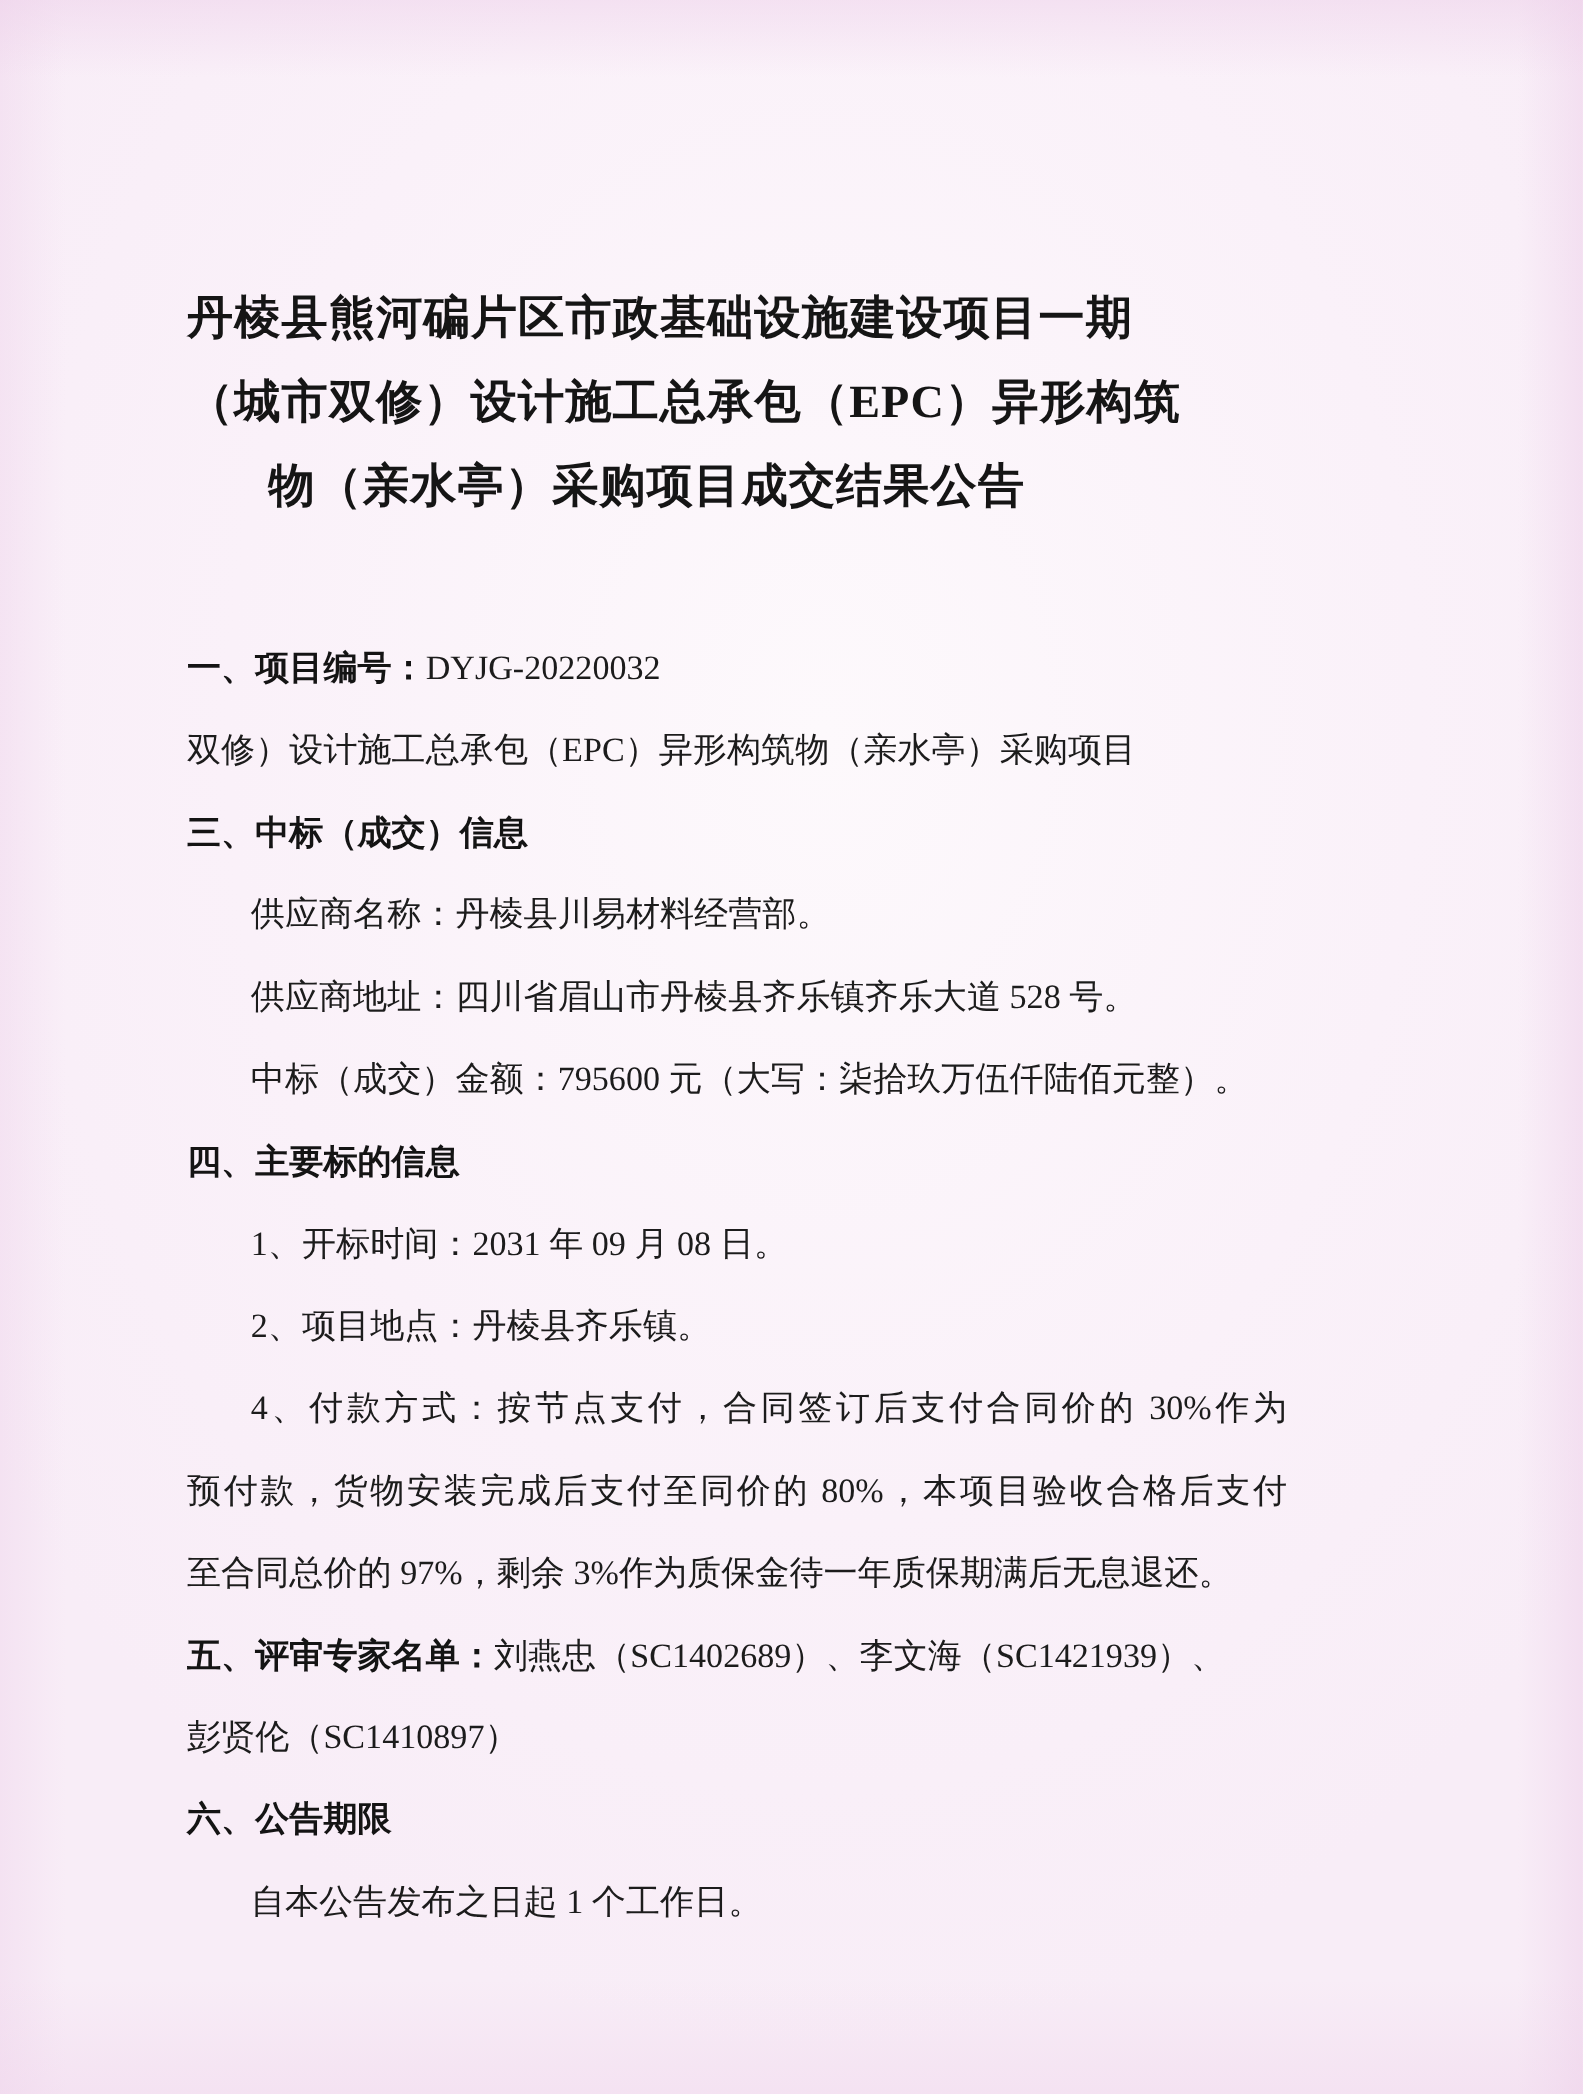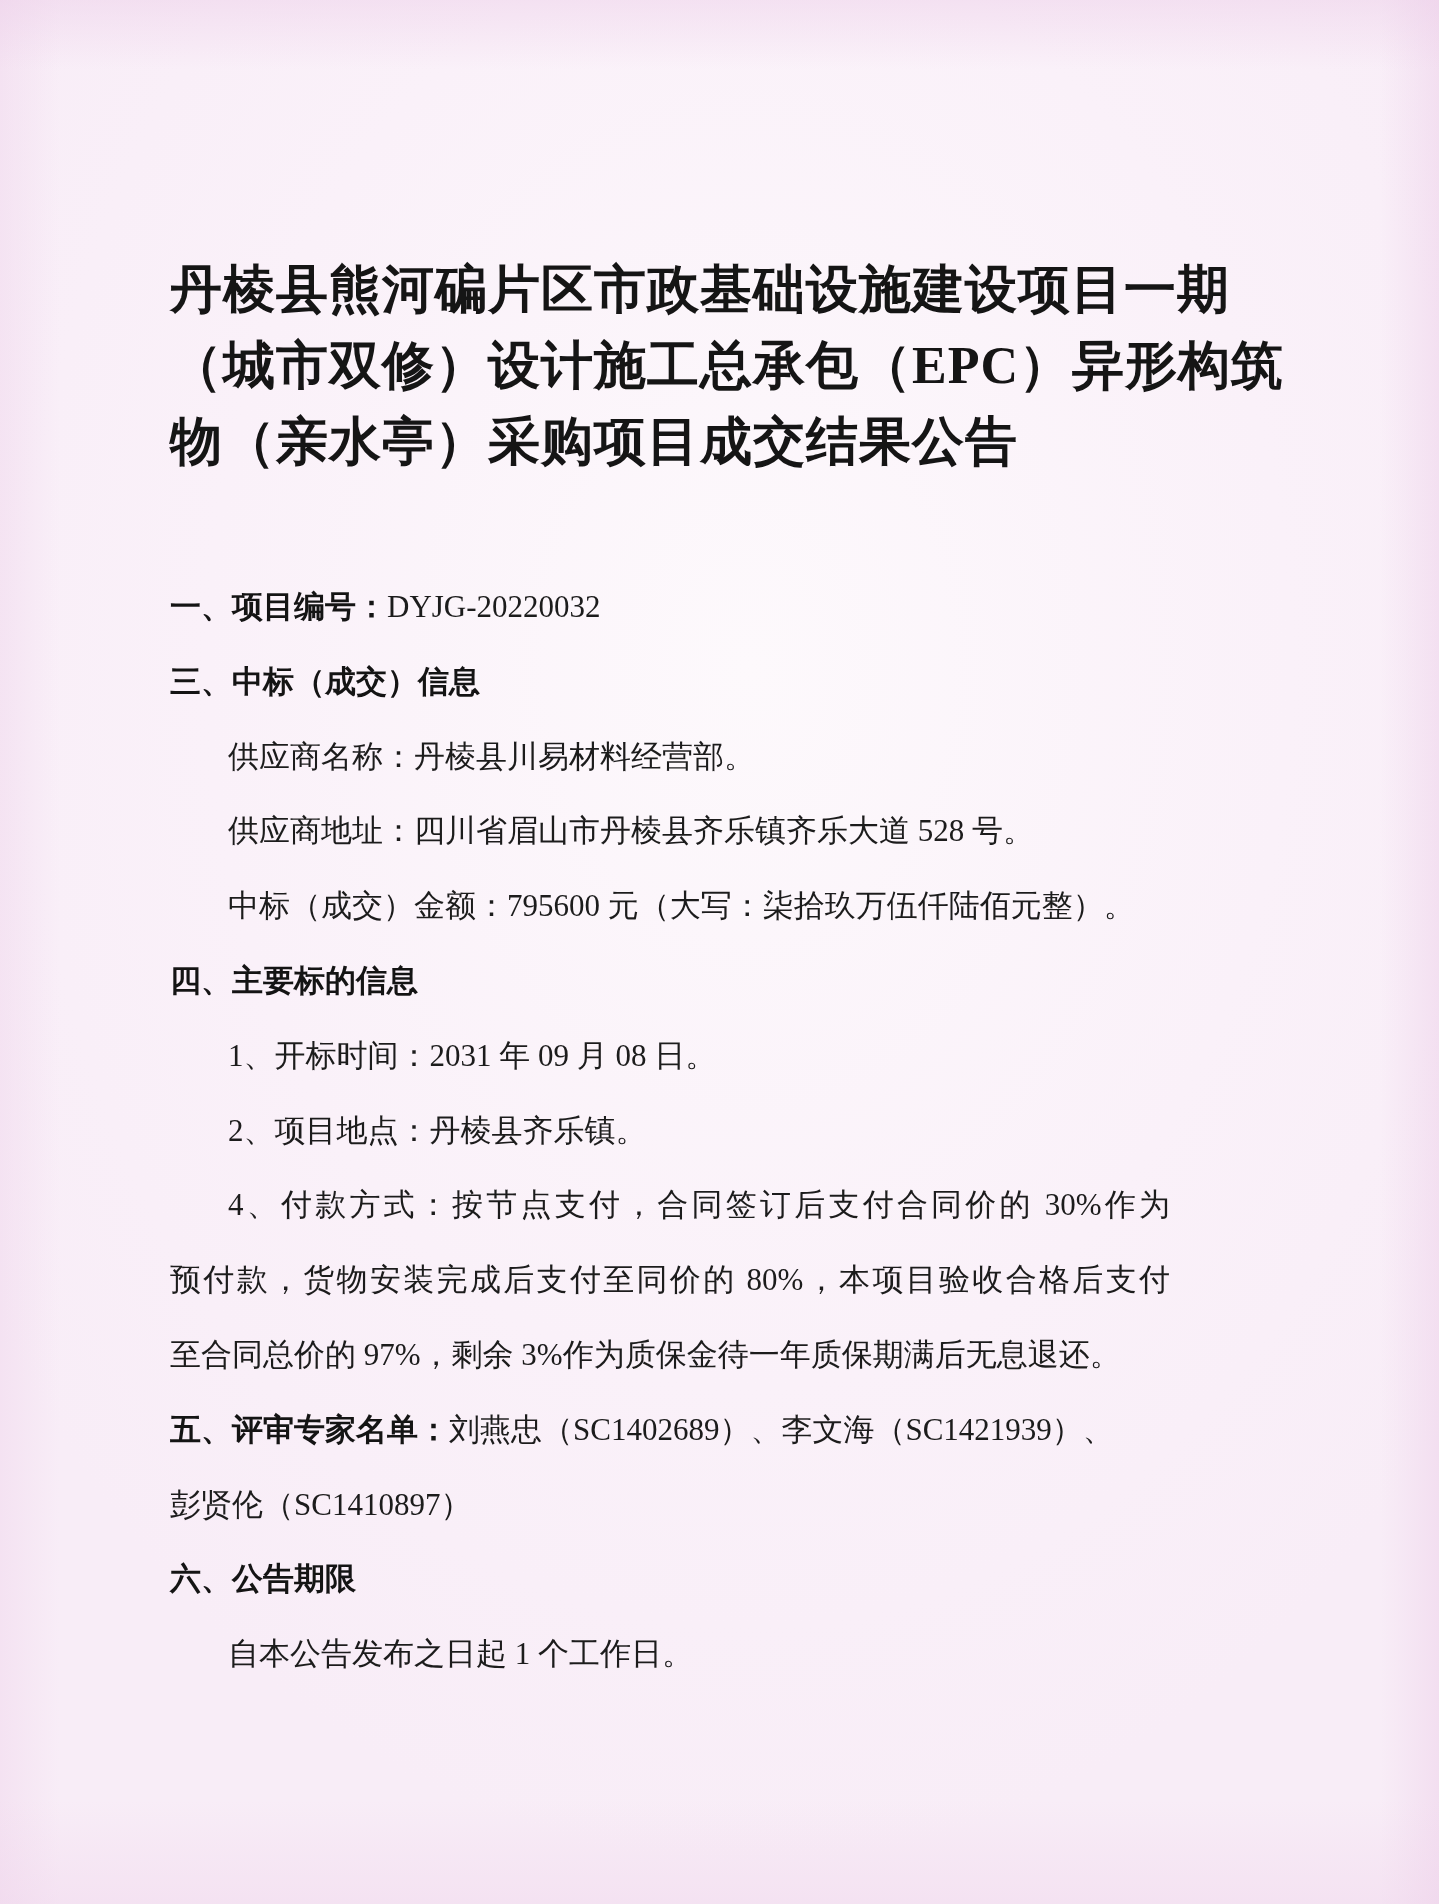--- a/index.html
+++ b/index.html
@@ -18,21 +18,21 @@
       linear-gradient(90deg, rgba(238,210,234,0.40) 0px, rgba(250,242,249,0) 60px, rgba(250,242,249,0) 1380px, rgba(236,205,232,0.45) 1439px),
       radial-gradient(ellipse 900px 1200px at 52% 35%, #fdf9fc 0%, #faf1f9 60%, #f8edf7 100%);
   }
   .doc-title {
     position: absolute;
     left: 170px;
     top: 252px;
     width: 836px;
     text-align: center;
     font-weight: bold;
-    font-size: 52px;
+    font-size: 42px;
     line-height: 76px;
     letter-spacing: 1px;
     color: #151515;
   }
   .doc-title .t-line { white-space: nowrap; }
   .content {
     position: absolute;
     left: 170px;
     top: 570px;
     width: 1000px;
@@ -65,20 +65,21 @@
     <div class="t-line">丹棱县熊河碥片区市政基础设施建设项目一期</div>
     <div class="t-line">（城市双修）设计施工总承包（EPC）异形构筑</div>
     <div class="t-line">物（亲水亭）采购项目成交结果公告</div>
   </div>
 
   <div class="content">
 
     <div class="line"><span class="head">一、项目编号：</span><span>DYJG-20220032</span></div>
 
 
+    <div class="line"><span>双修）设计施工总承包（EPC）异形构筑物（亲水亭）采购项目</span></div>
 
     <div class="line head">三、中标（成交）信息</div>
 
     <div class="line indent">供应商名称：丹棱县川易材料经营部。</div>
 
     <div class="line indent">供应商地址：四川省眉山市丹棱县齐乐镇齐乐大道 528 号。</div>
 
     <div class="line indent">中标（成交）金额：795600 元（大写：柒拾玖万伍仟陆佰元整）。</div>
 
     <div class="line head">四、主要标的信息</div>

